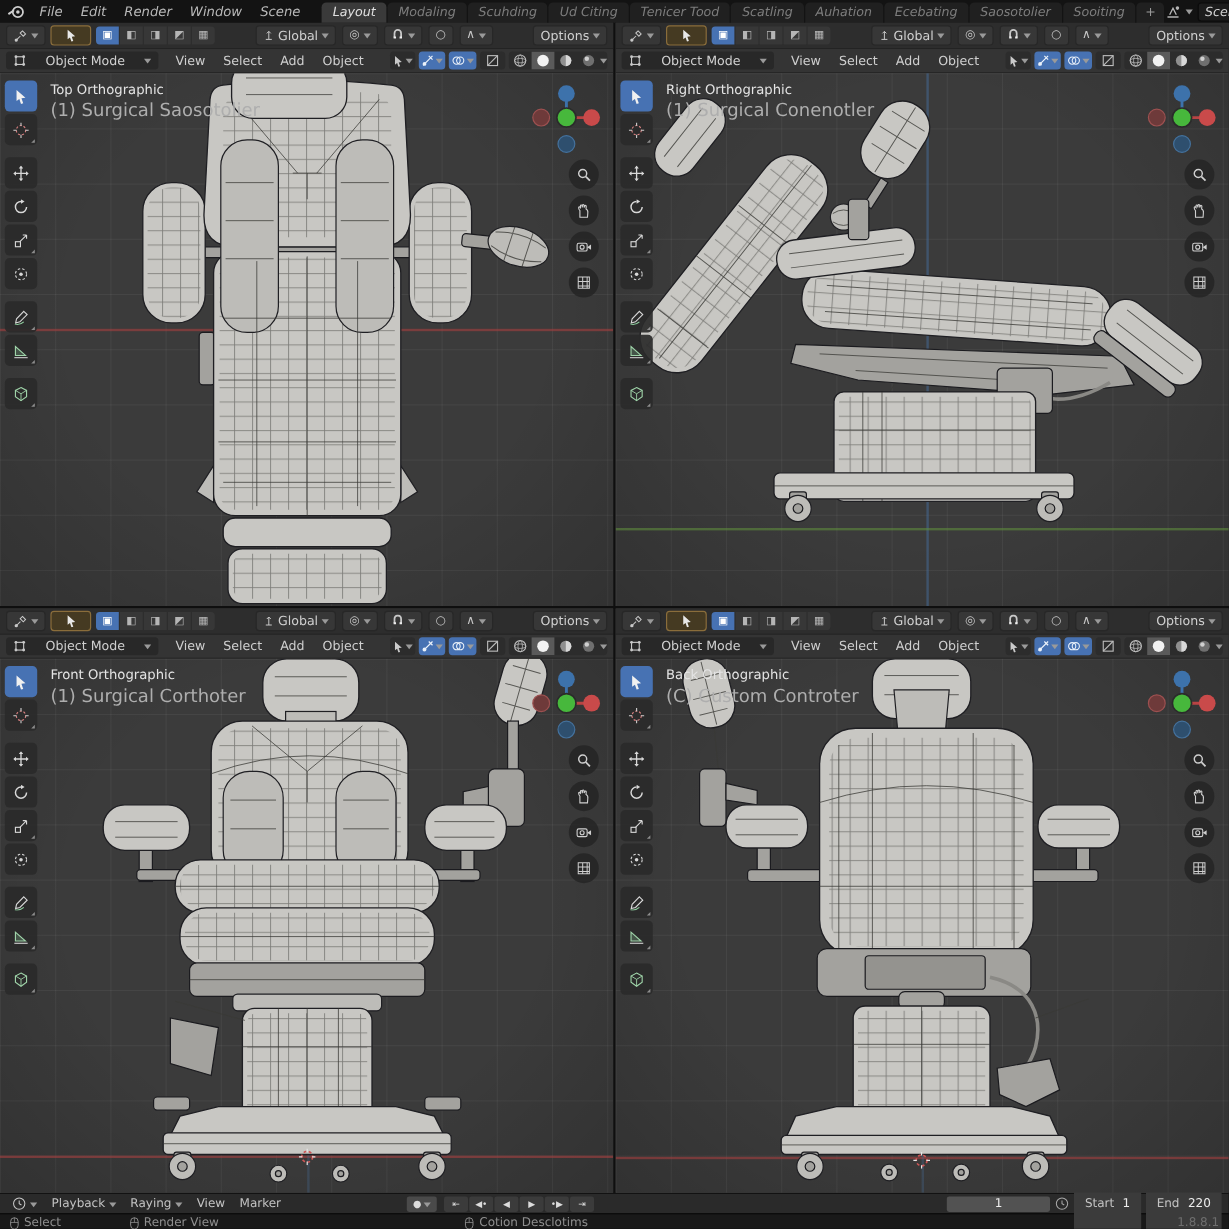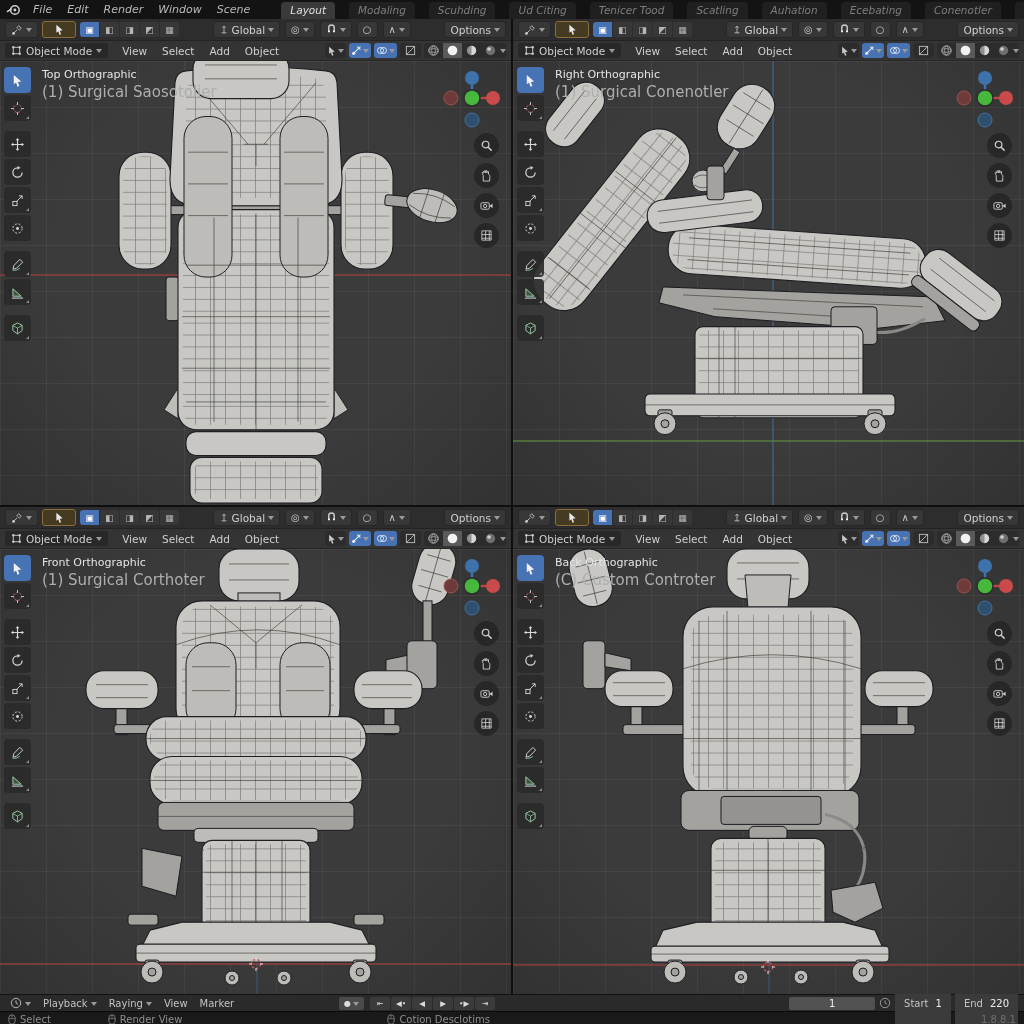--- a/index.html
+++ b/index.html
@@ -2,21 +2,21 @@
 <html><head>
 <meta charset="utf-8">
 <style>
   html,body{margin:0;padding:0;width:1024px;height:1024px;background:#0f0f0f;
     font-family:"DejaVu Sans","Liberation Sans",sans-serif;overflow:hidden;-webkit-user-select:none;user-select:none;}
   
   .topbar{height:19px;background:#131313;display:flex;align-items:center;padding:0 6px;gap:1px;font-size:11px;color:#b9b9b9;font-style:italic;}
   .logo{width:16px;height:14px;display:flex;align-items:center;justify-content:center;margin-right:4px;}
   .menu{padding:1px 7px;border-radius:3px;cursor:default;}
   .tabs{display:flex;gap:1px;margin-left:10px;align-self:flex-end;}
-  .tab{padding:2px 9px 3px;font-size:10.5px;color:#7d7d7d;background:#202020;border-radius:4px 4px 0 0;white-space:nowrap;margin-left:13px;}
+  .tab{padding:2px 9px 3px;font-size:10.5px;color:#7d7d7d;background:#202020;border-radius:4px 4px 0 0;white-space:nowrap;}
   .tab.active{background:#3a3a3a;color:#e0e0e0;}
   .tab.addtab{color:#9a9a9a;padding:2px 7px 3px;}
   .idgroups{margin-left:auto;display:flex;gap:10px;align-items:center;}
   .idblock{display:flex;align-items:center;gap:4px;}
   .idfield{display:flex;align-items:center;gap:4px;background:#1d1d1d;border:1px solid #0b0b0b;border-radius:3px;height:14px;padding:0 5px;min-width:120px;font-size:10.5px;color:#d3d3d3;}
   
   .main{height:975px;display:grid;grid-template-columns:511px 511px;grid-template-rows:486px 487px;gap:2px;background:#0f0f0f;}
   .quad{display:flex;flex-direction:column;background:#3c3c3c;overflow:hidden;}
   .tsbar{height:21px;background:#2d2d2d;border-bottom:1px solid #232323;display:flex;align-items:center;padding:0 5px;gap:4px;font-size:10.5px;color:#d0d0d0;}
   .tsb{display:flex;align-items:center;gap:3px;background:#373737;border:1px solid #272727;border-radius:3px;height:15px;padding:0 5px;}
@@ -24,21 +24,21 @@
   .minigrp{display:flex;gap:1px;}
   .mini{width:19px;height:15px;background:#373737;display:flex;align-items:center;justify-content:center;font-size:9px;color:#b5b5b5;}
   .mini:first-child{border-radius:3px 0 0 3px;}
   .mini:last-child{border-radius:0 3px 3px 0;}
   .mini.on{background:#4772b3;color:#fff;}
   .ts-center{display:flex;align-items:center;gap:5px;margin-left:auto;margin-right:auto;}
   .glyph{font-size:10px;color:#c8c8c8;line-height:1;}
   .chev{width:0;height:0;border:3px solid transparent;border-top:4px solid #9a9a9a;transform:translateY(2px);}
   .options{margin-left:0;}
   .vphdr{height:19px;background:#343434;border-bottom:1px solid #262626;display:flex;align-items:center;padding:0 5px;gap:1px;font-size:10.5px;color:#cfcfcf;}
-  .hmode{display:flex;align-items:center;gap:4px;background:#282828;border-radius:3px;height:15px;padding:0 6px;margin-right:6px;}
+  .hmode{display:flex;align-items:center;gap:16px;background:#282828;border-radius:3px;height:15px;padding:0 6px;margin-right:6px;}
   .hmenu{padding:0 7px;}
   .hdr-right{margin-left:auto;display:flex;align-items:center;gap:3px;}
   .hbtn{height:15px;min-width:17px;border-radius:3px;background:#2c2c2c;display:flex;align-items:center;justify-content:center;padding:0 2px;gap:1px;}
   .hbtn.on{background:#4772b3;}
   .shade{display:flex;background:#2c2c2c;border-radius:3px;overflow:hidden;align-items:center;}
   .sph{width:19px;height:15px;display:flex;align-items:center;justify-content:center;}
   .sph.on{background:#5a5a5a;}
   
   .viewport{position:relative;flex:1;background-color:#3b3b3b;
     background-image:linear-gradient(rgba(255,255,255,.05) 1px,transparent 1px),linear-gradient(90deg,rgba(255,255,255,.05) 1px,transparent 1px);
@@ -99,21 +99,21 @@
   <span class="menu">Scene</span>
   <div class="tabs">
     <span class="tab active">Layout</span>
     <span class="tab">Modaling</span>
     <span class="tab">Scuhding</span>
     <span class="tab">Ud Citing</span>
     <span class="tab">Tenicer Tood</span>
     <span class="tab">Scatling</span>
     <span class="tab">Auhation</span>
     <span class="tab">Ecebating</span>
-    <span class="tab">Conenotler</span>
+    <span class="tab">Saosotolier</span>
     <span class="tab">Sooiting</span>
     <span class="tab addtab">+</span>
   </div>
   <div class="idgroups">
     <div class="idblock">
       <svg width="13" height="12" viewBox="0 0 14 13">
           <path d="M4 9l3-6 3 6M2 11h10" stroke="#b5b5b5" fill="none" stroke-width="1.2"></path>
           <circle cx="11" cy="3" r="1.6" fill="#b5b5b5"></circle>
         </svg>
       <span class="chev"></span>

